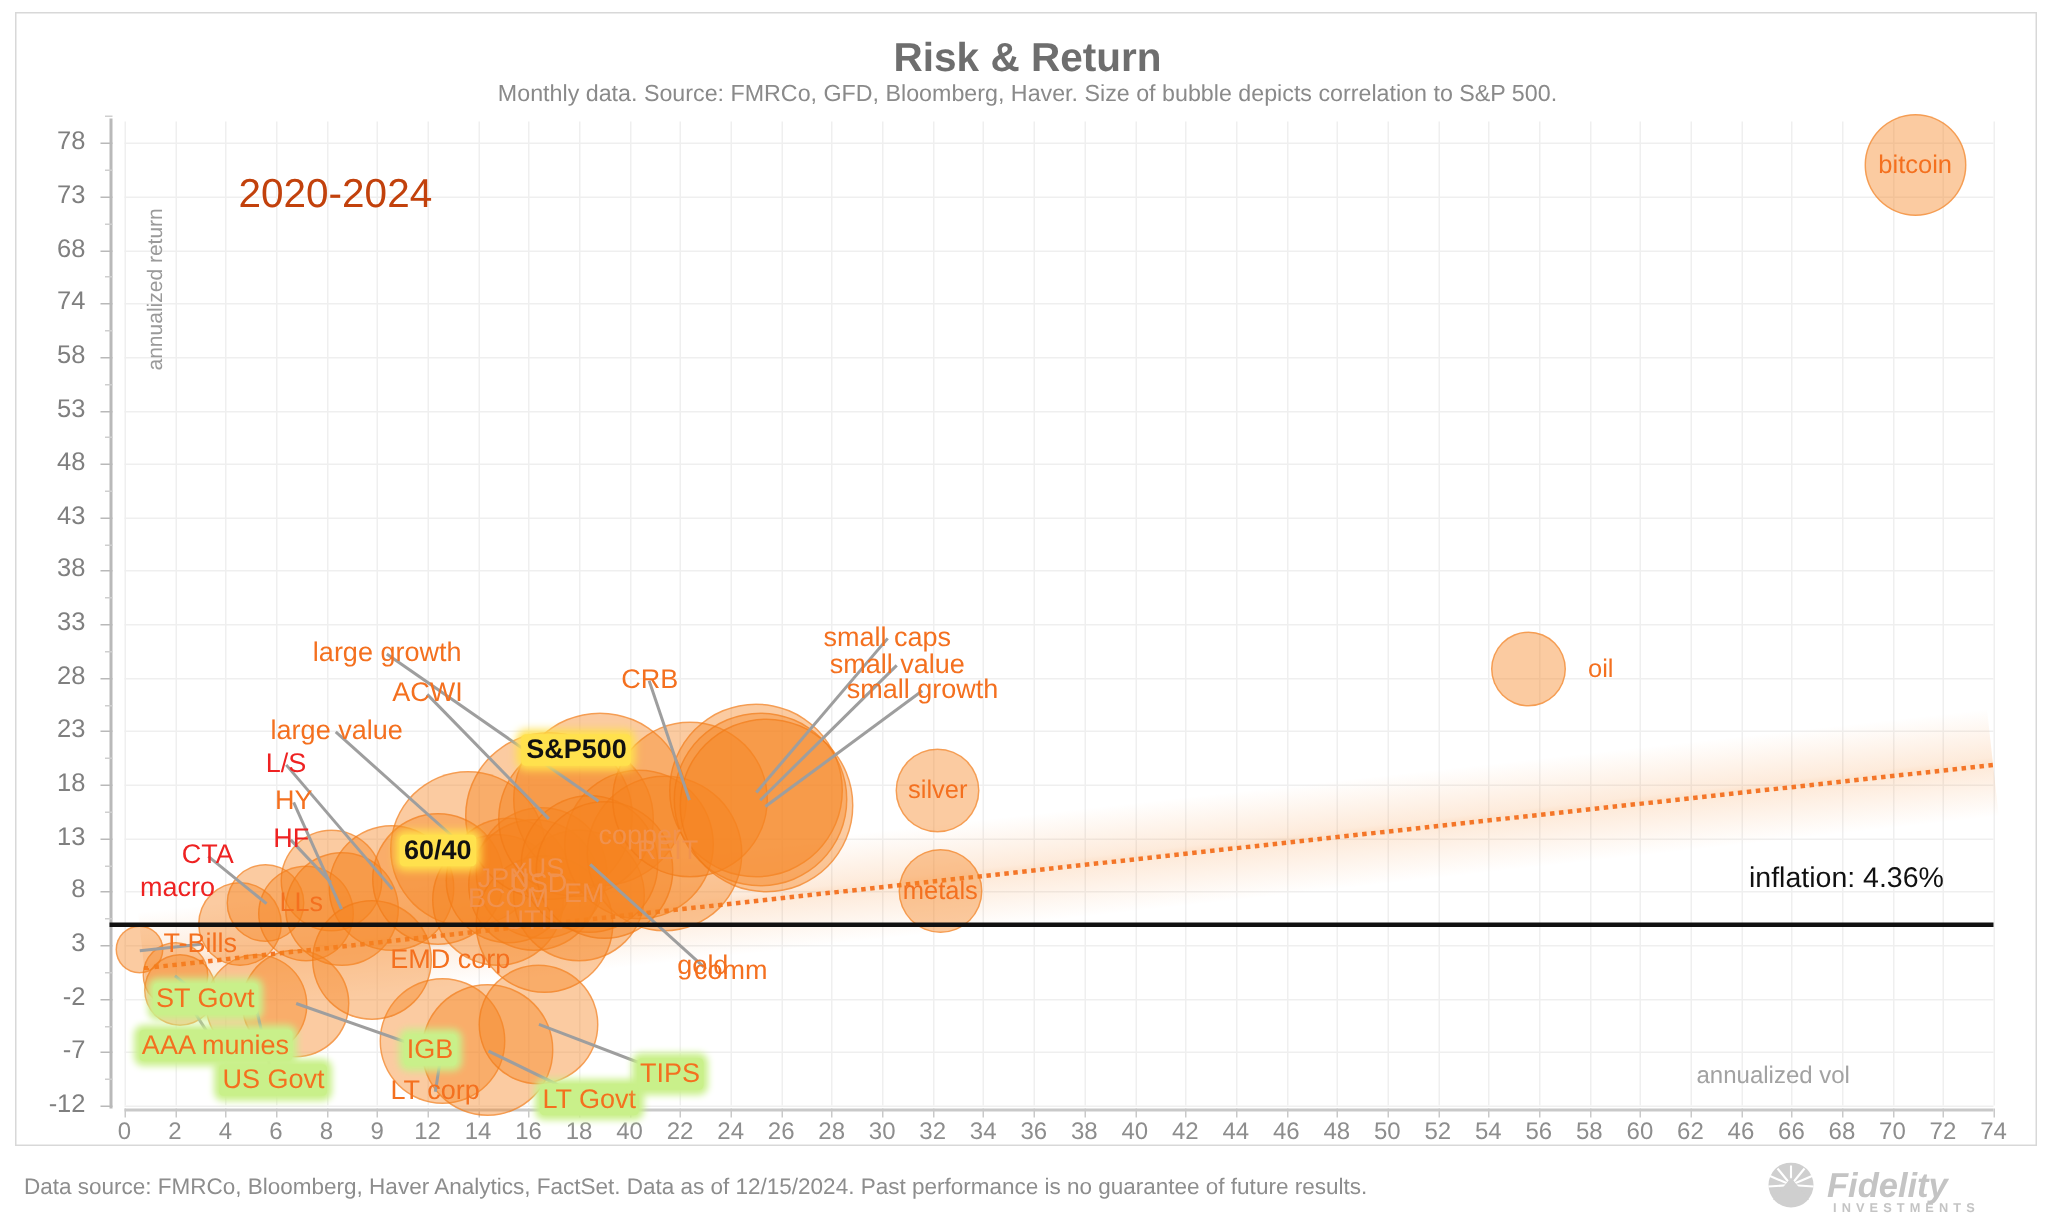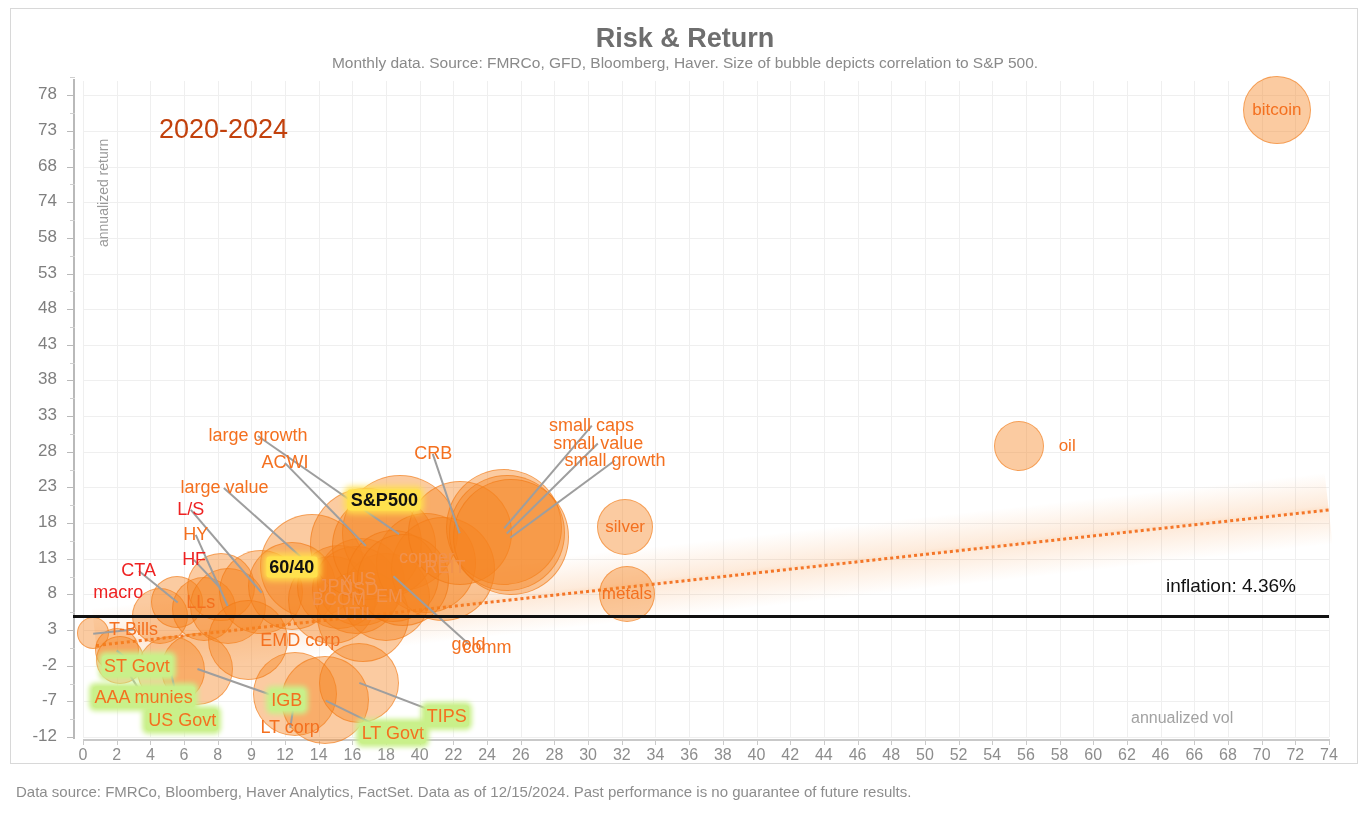--- a/index.html
+++ b/index.html
@@ -371,14 +371,33 @@
         <div class="lab" style="font-size: 17px; left: 1008.18px; top: 437.078px; margin-left: 48px;">oil</div>
         <div class="lab" style="font-size: 17px; left: 1265.8px; top: 100.522px;">bitcoin</div>
       </div>
 
     <div class="infline"></div>
     <div class="inflabel">inflation: 4.36%</div>
   </div>
 
   <div class="footer">Data source: FMRCo, Bloomberg, Haver Analytics, FactSet. Data as of 12/15/2024. Past performance is no guarantee of future results.</div>
 
+  <div class="logo">
+    <svg width="186" height="36" viewBox="0 0 186 36">
+      <g fill="#c4c4c4">
+        <circle cx="22" cy="15" r="15" fill="#cfcfcf"></circle>
+        <g stroke="#ffffff" stroke-width="1.4">
+          <line x1="22" y1="15" x2="22" y2="2"></line>
+          <line x1="22" y1="15" x2="13" y2="4"></line>
+          <line x1="22" y1="15" x2="31" y2="4"></line>
+          <line x1="22" y1="15" x2="8" y2="9"></line>
+          <line x1="22" y1="15" x2="36" y2="9"></line>
+          <line x1="22" y1="15" x2="7" y2="16"></line>
+          <line x1="22" y1="15" x2="37" y2="16"></line>
+        </g>
+        <path d="M10 25 L22 10 L34 25 Z" fill="#cfcfcf"></path>
+        <text x="46" y="23" font-family="Liberation Sans, sans-serif" font-size="23" font-weight="bold" font-style="italic" fill="#c4c4c4">Fidelity</text>
+        <text x="50" y="33" font-family="Liberation Sans, sans-serif" font-size="8.5" font-weight="bold" letter-spacing="3.4" fill="#c4c4c4">INVESTMENTS</text>
+      </g>
+    </svg>
+  </div>
 
 </div>
 
 </body></html>

